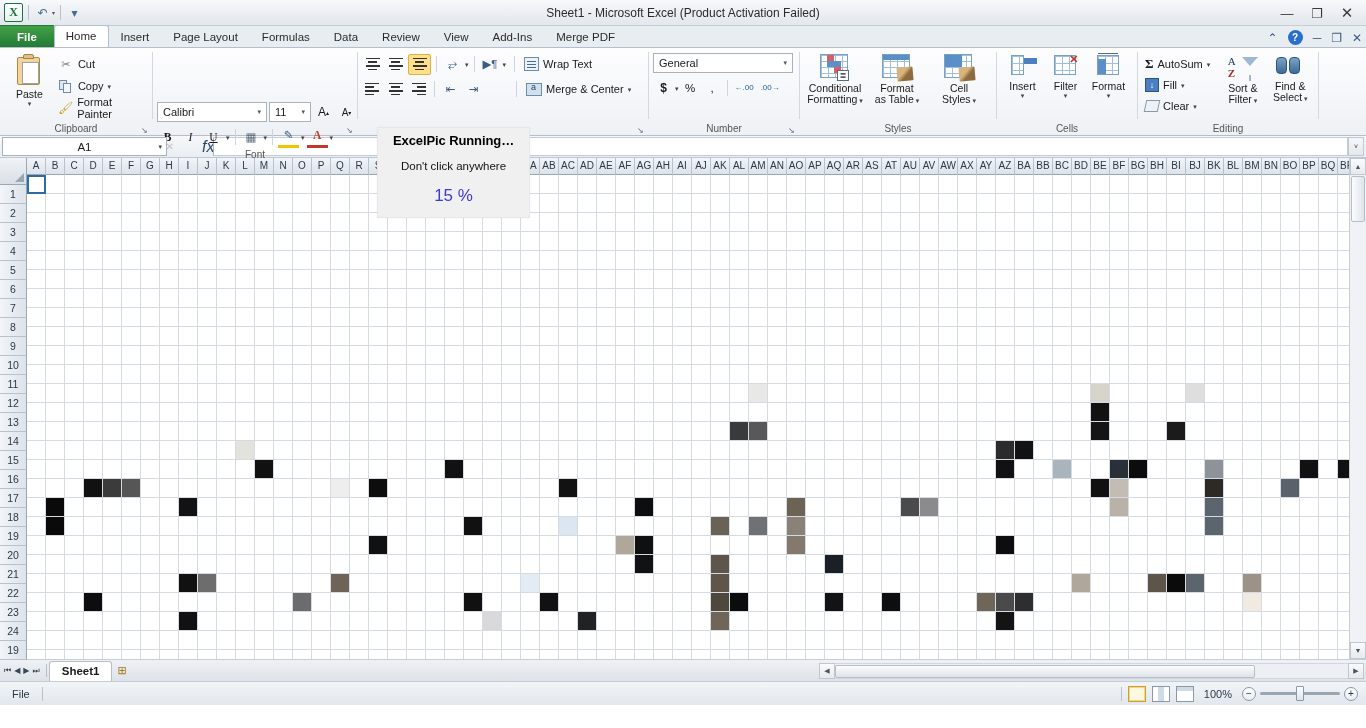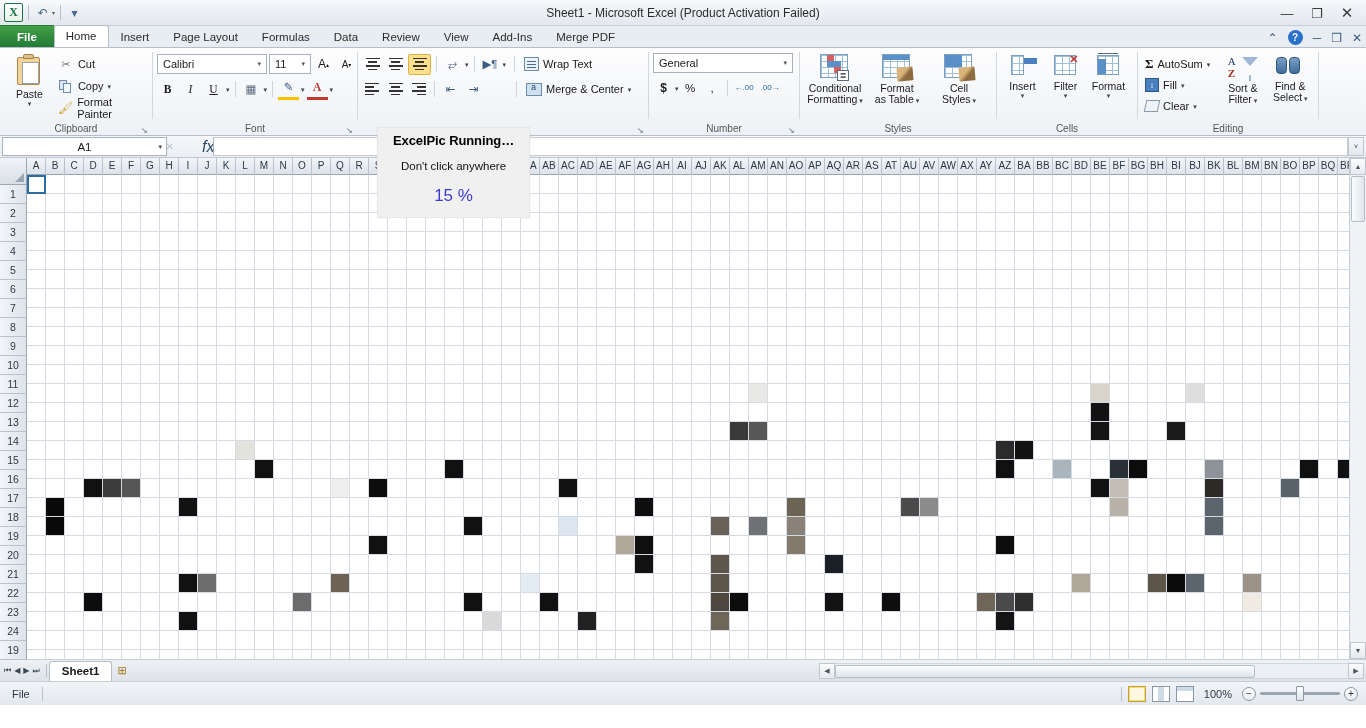--- a/index.html
+++ b/index.html
@@ -341,21 +341,21 @@
           <span>Format Painter</span>
         </div>
       </div>
     </div>
     <div class="grp-label">Clipboard</div>
     <div class="dlg-launch">↘</div>
   </div>
   <div class="grp-sep"></div>
 
   <div class="grp" style="width:204px">
-    <div class="grp-body" style="flex-direction:column; gap:3px; padding-top:2px;">
+    <div class="grp-body" style="flex-direction:column; gap:3px; padding-top:2px;margin-top:48px;">
       <div class="fnt-row">
         <div class="combo" style="width:110px">
           <span class="cv">Calibri</span>
           <span class="cc">▾</span>
         </div>
         <div class="combo" style="width:42px">
           <span class="cv">11</span>
           <span class="cc">▾</span>
         </div>
         <div class="rb grow-a">

